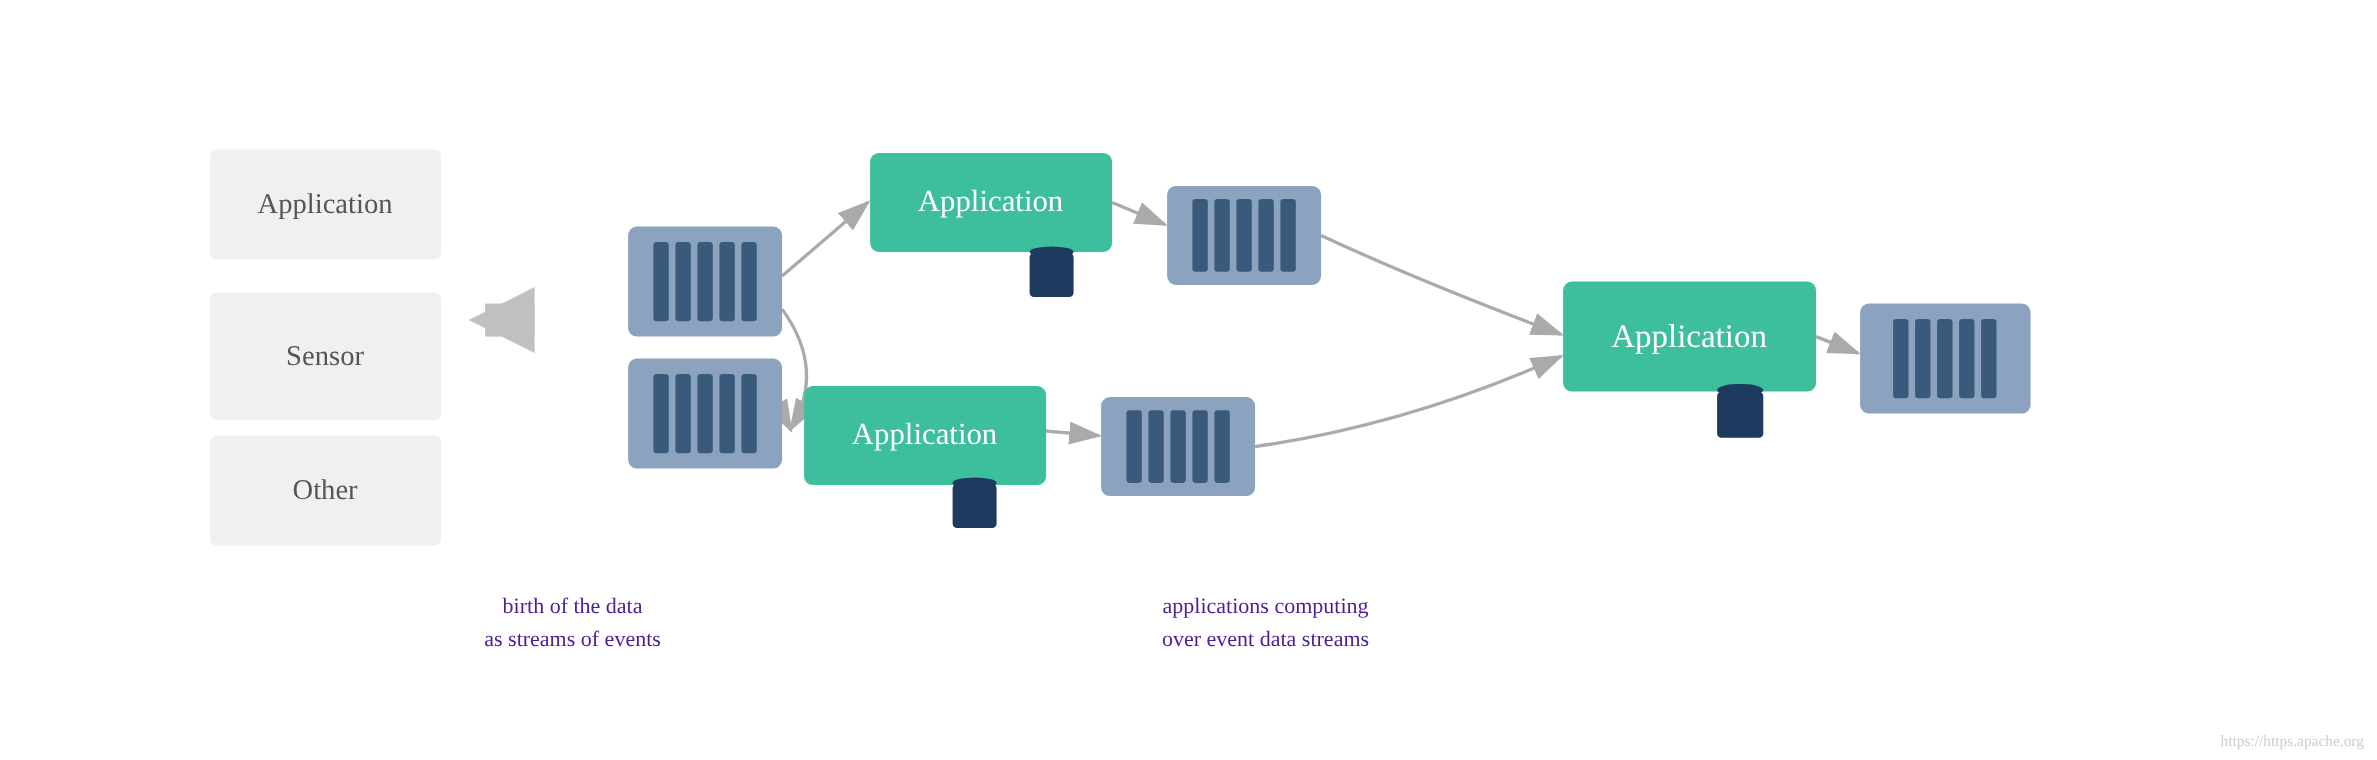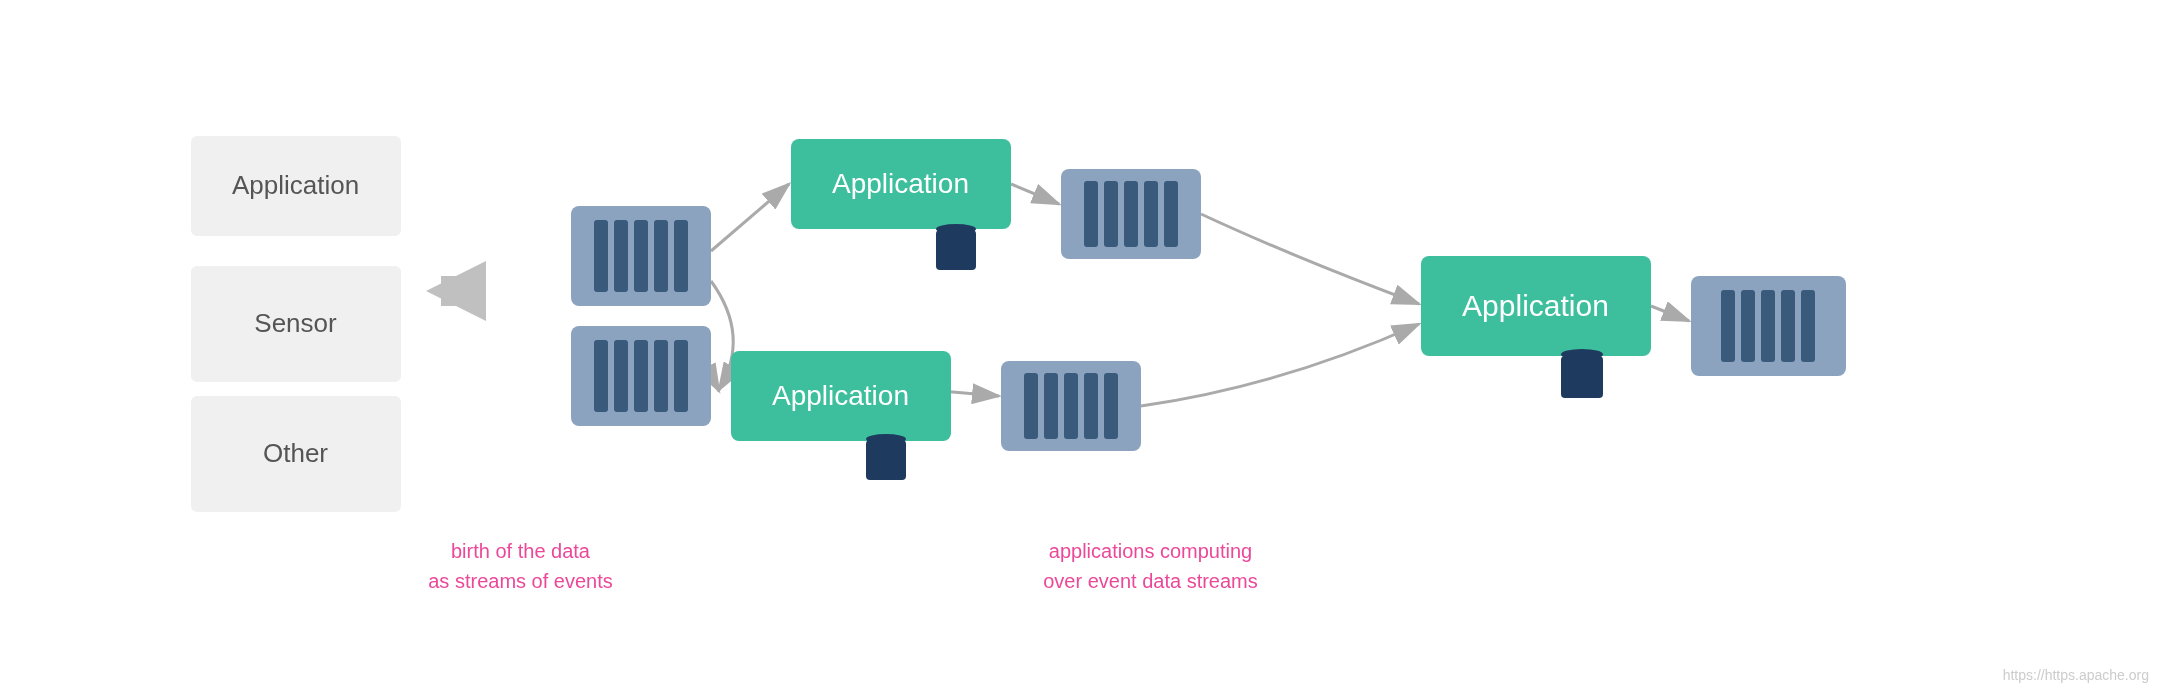--- a/index.html
+++ b/index.html
@@ -12,20 +12,21 @@
       position: relative;
     }
 
     .diagram-container {
       width: 2161px;
       height: 691px;
       position: relative;
       display: flex;
       align-items: center;
       justify-content: center;
+      font-family: Liberation Serif, serif;
     }
 
     .diagram-inner {
       position: relative;
       width: 1900px;
       height: 580px;
     }
 
     
     .source-box {
@@ -84,21 +85,21 @@
       left: 0;
       width: 100%;
       height: 100%;
       pointer-events: none;
     }
 
     
     .bottom-label {
       position: absolute;
       text-align: center;
-      color: #ec4899;
+      color: #4c1d95;
       font-size: 20px;
       line-height: 1.5;
     }
 
     
     .watermark {
       position: absolute;
       bottom: 8px;
       right: 12px;
       font-size: 14px;
@@ -141,21 +142,21 @@
       <line x1="1520" y1="250" x2="1558" y2="265" stroke="#aaa" stroke-width="3" marker-end="url(#arrowhead)"></line>
 
     </svg>
 
     <div class="source-box" style="top:80px; left:60px; width:210px; height:100px;">
       <span>Application</span>
     </div>
     <div class="source-box" style="top:210px; left:60px; width:210px; height:116px;">
       <span>Sensor</span>
     </div>
-    <div class="source-box" style="top:340px; left:60px; width:210px; height:116px;">
+    <div class="source-box" style="top:340px; left:60px; width:210px; height:100px;">
       <span>Other</span>
     </div>
 
     <div class="queue-icon" style="top:150px; left:440px; width:140px; height:100px; gap:6px; padding: 10px 14px;">
       <div class="bar" style="height:72px;"></div>
       <div class="bar" style="height:72px;"></div>
       <div class="bar" style="height:72px;"></div>
       <div class="bar" style="height:72px;"></div>
       <div class="bar" style="height:72px;"></div>
     </div>

